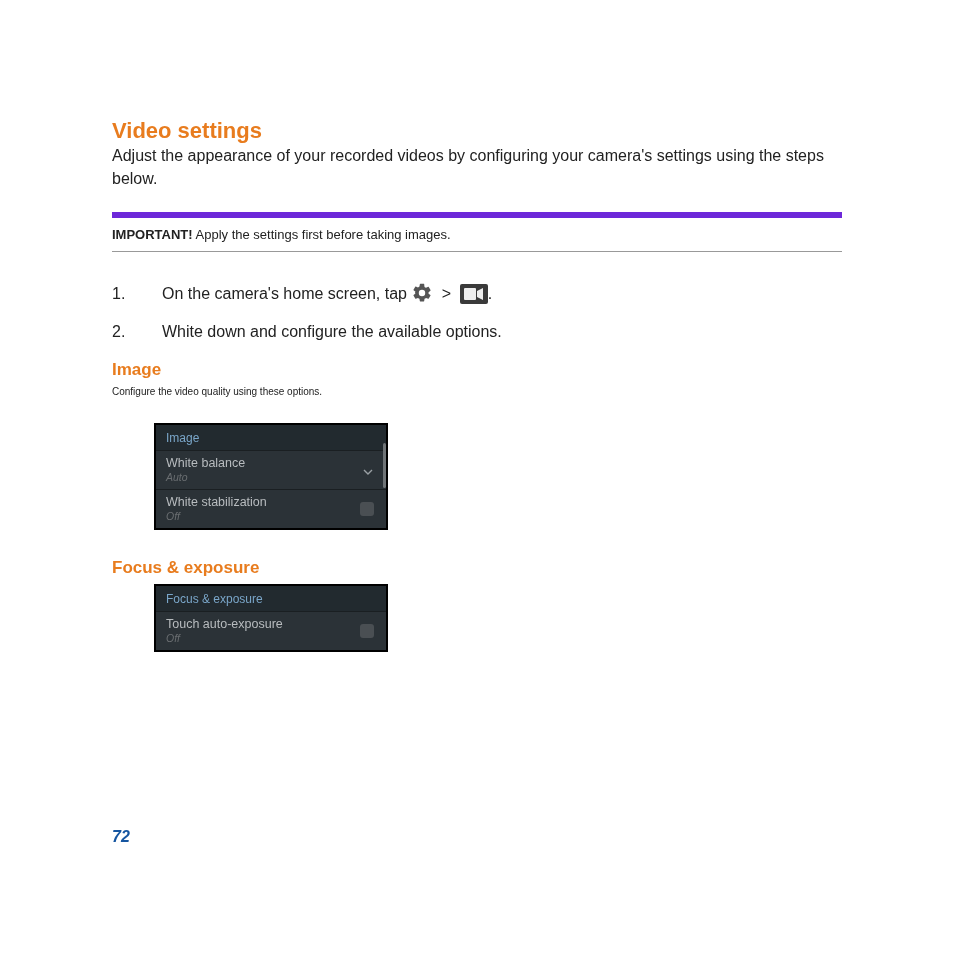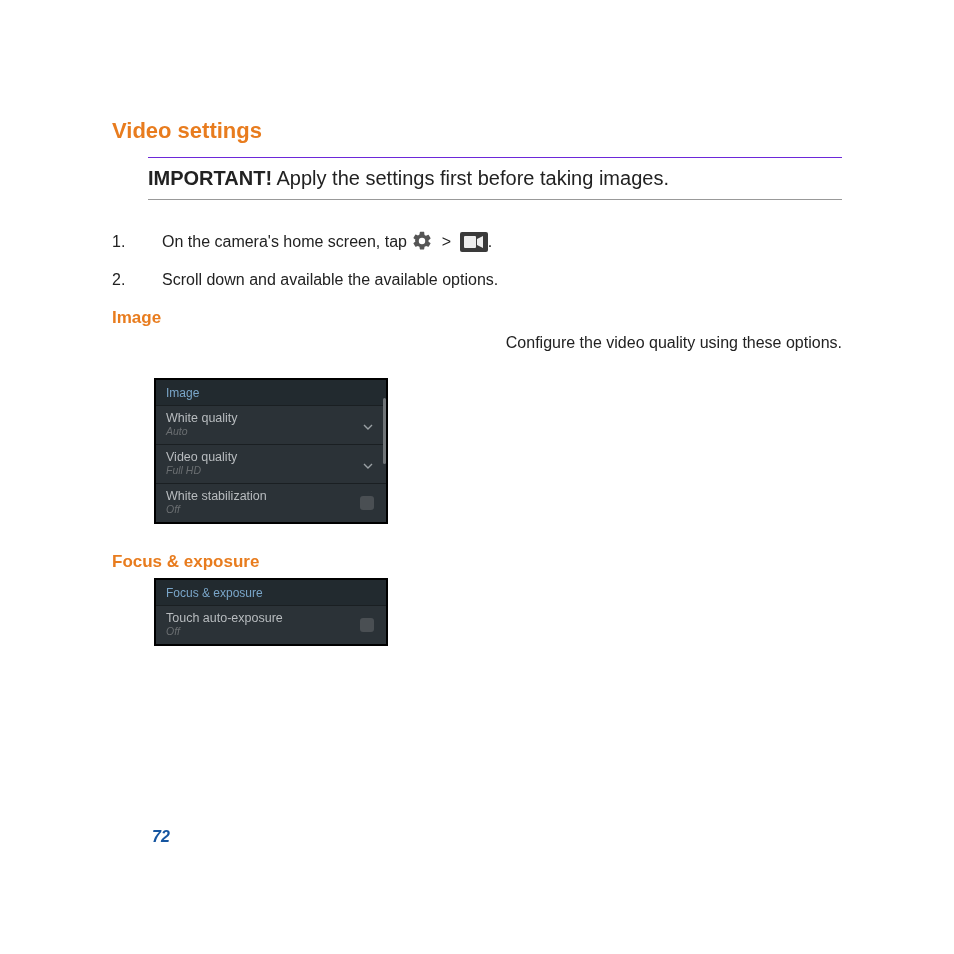--- a/index.html
+++ b/index.html
@@ -12,33 +12,32 @@
     color: #222;
     position: relative;
   }
   .page {
     padding: 118px 112px 0 112px;
   }
   .h1 {
     color: #e87c1e;
     font-weight: 700;
     font-size: 22px;
-    margin-bottom: 13px;
+    margin-bottom: 0;
   }
   .intro {
     font-size: 16px;
     line-height: 1.45;
     margin-bottom: 22px;
   }
   .note-box {
-    border-top: 1px solid #6d28d9;
+    border-top: 6px solid #6d28d9;
     border-bottom: 1px solid #999;
-    margin-left: 36px;
     padding: 9px 0 9px 0;
-    font-size: 20px;
+    font-size: 13px;
     margin-bottom: 30px;
   }
   .note-box .label { font-weight: 700; }
   ol.steps {
     list-style: none;
     counter-reset: step;
     margin-bottom: 16px;
   }
   ol.steps li {
     counter-increment: step;
@@ -71,23 +70,22 @@
   }
   .videocam-icon-wrap svg { position: absolute; left: 4px; top: 3px; }
   .gt { margin: 0 4px; }
   .h2 {
     color: #e87c1e;
     font-weight: 700;
     font-size: 17px;
     margin-bottom: 6px;
   }
   .subtext {
-    font-size: 16px;
+    font-size: 10px;
     margin-bottom: 26px;
-    text-align: right;
   }
   
   .ui-panel {
     width: 234px;
     margin-left: 42px;
     background: #000;
     padding: 2px;
     margin-bottom: 28px;
   }
   .ui-header {
@@ -134,29 +132,29 @@
     border-radius: 2px;
   }
   .page-num {
     position: absolute;
     left: 112px;
     bottom: 108px;
     color: #1555a0;
     font-weight: 700;
     font-style: italic;
     font-size: 16px;
-    margin-left: 40px;
   }
   .ui-panel.rel { position: relative; }
 </style>
 </head>
 <body>
 
 <div class="page">
   <div class="h1">Video settings</div>
+  <div class="intro">Adjust the appearance of your recorded videos by configuring your camera's settings using the steps below.</div>
 
   <div class="note-box">
     <span class="label">IMPORTANT!</span><span>  Apply the settings first before taking images.</span>
   </div>
 
   <ol class="steps">
     <li>
       <span>On the camera's home screen, tap </span>
       <span class="inline-icon gear-icon-wrap">
         <svg width="22" height="22" viewBox="0 0 24 24">
@@ -164,39 +162,32 @@
           </svg>
       </span>
       <span class="gt">&gt;</span>
       <span class="inline-icon videocam-icon-wrap">
         <svg width="20" height="14" viewBox="0 0 20 14">
             <rect x="0" y="1" width="12" height="12" rx="1" fill="#eee"></rect>
             <path d="M13 4 L19 1 L19 13 L13 10 Z" fill="#eee"></path>
           </svg>
       </span><span>.</span>
     </li>
-    <li>Scroll down and available the available options.</li>
+    <li>White down and configure the available options.</li>
   </ol>
 
   <div class="h2">Image</div>
   <div class="subtext">Configure the video quality using these options.</div>
 
   <div class="ui-panel rel">
     <div class="ui-header">Image</div>
 
     <div class="ui-row">
-      <span class="label">White quality</span>
+      <span class="label">White balance</span>
       <span class="value">Auto</span>
-      <span class="chev"><svg width="12" height="12" viewBox="0 0 12 12">
-            <path d="M2 4 L6 8 L10 4" stroke="#9aa0a4" stroke-width="1.4" fill="none"></path>
-          </svg></span>
-    </div>
-    <div class="ui-row">
-      <span class="label">Video quality</span>
-      <span class="value">Full HD</span>
       <span class="chev"><svg width="12" height="12" viewBox="0 0 12 12">
             <path d="M2 4 L6 8 L10 4" stroke="#9aa0a4" stroke-width="1.4" fill="none"></path>
           </svg></span>
     </div>
     <div class="ui-row">
       <span class="label">White stabilization</span>
       <span class="value">Off</span>
       <span class="chk"></span>
     </div>
 

